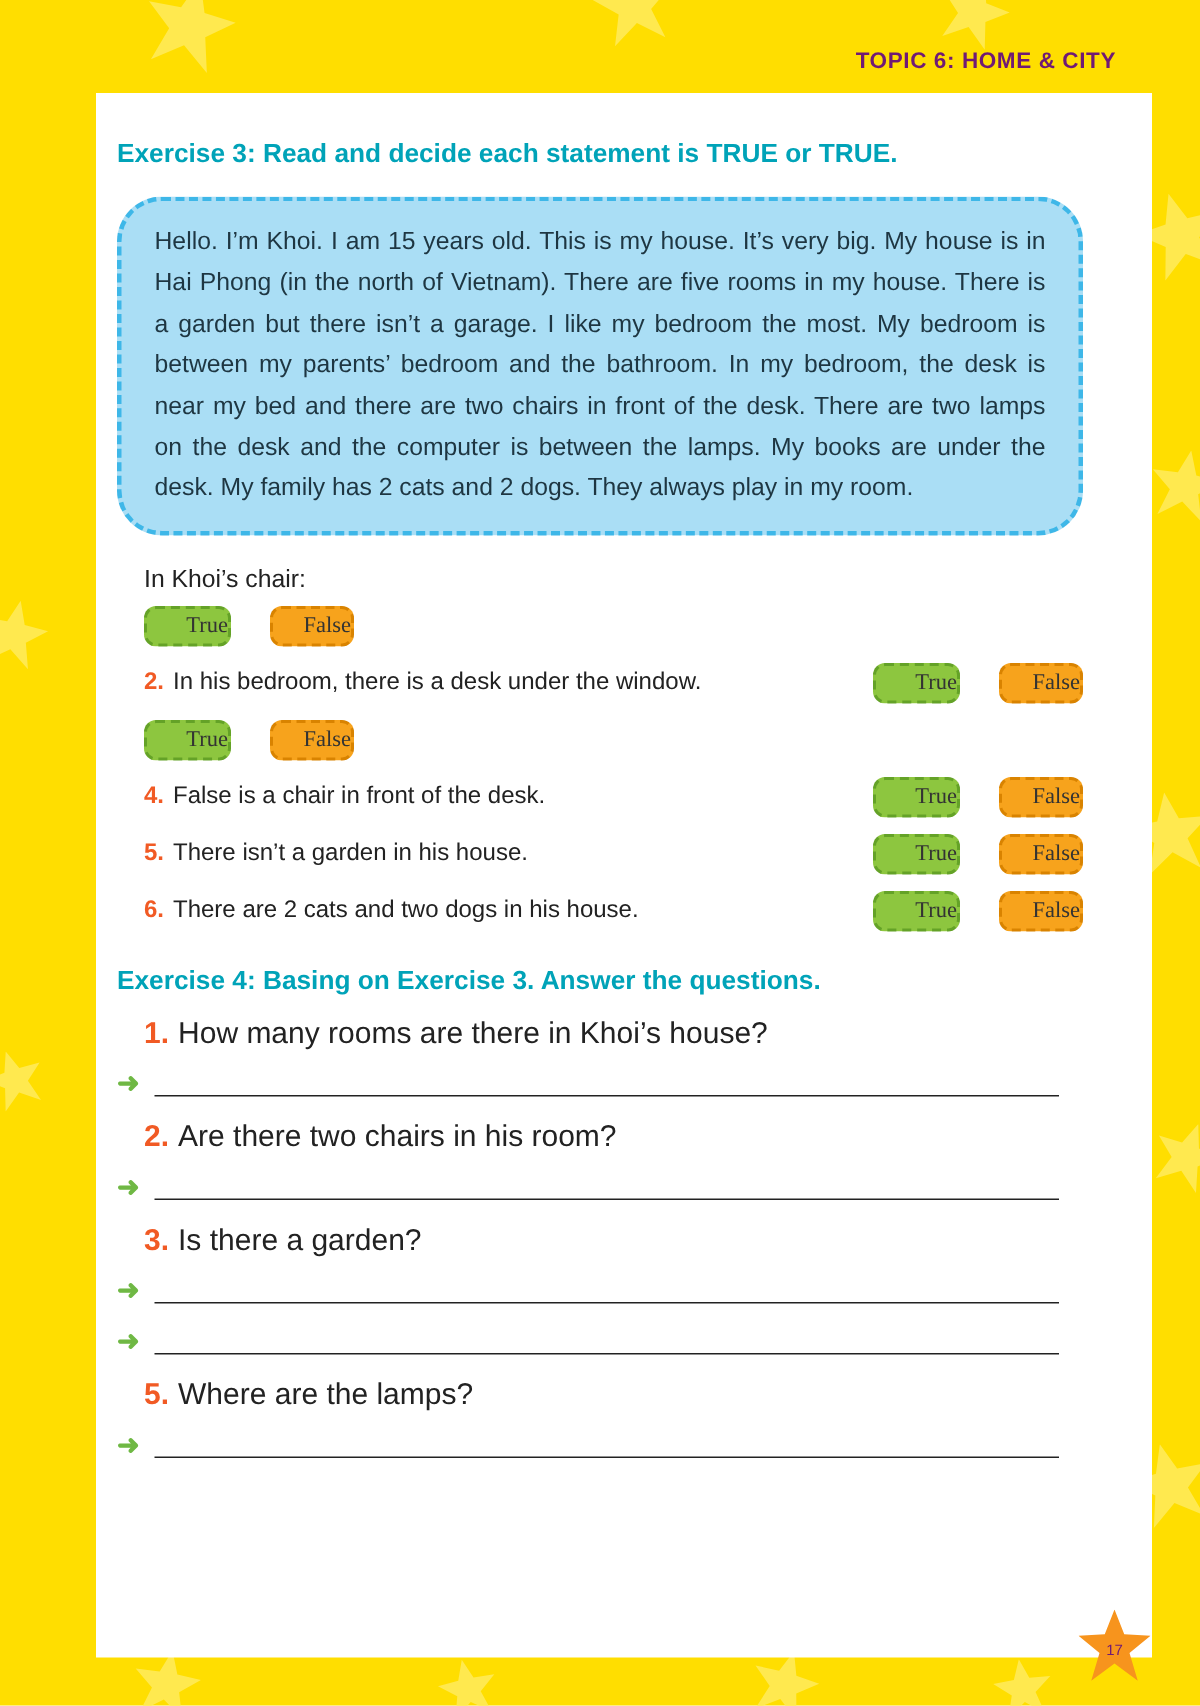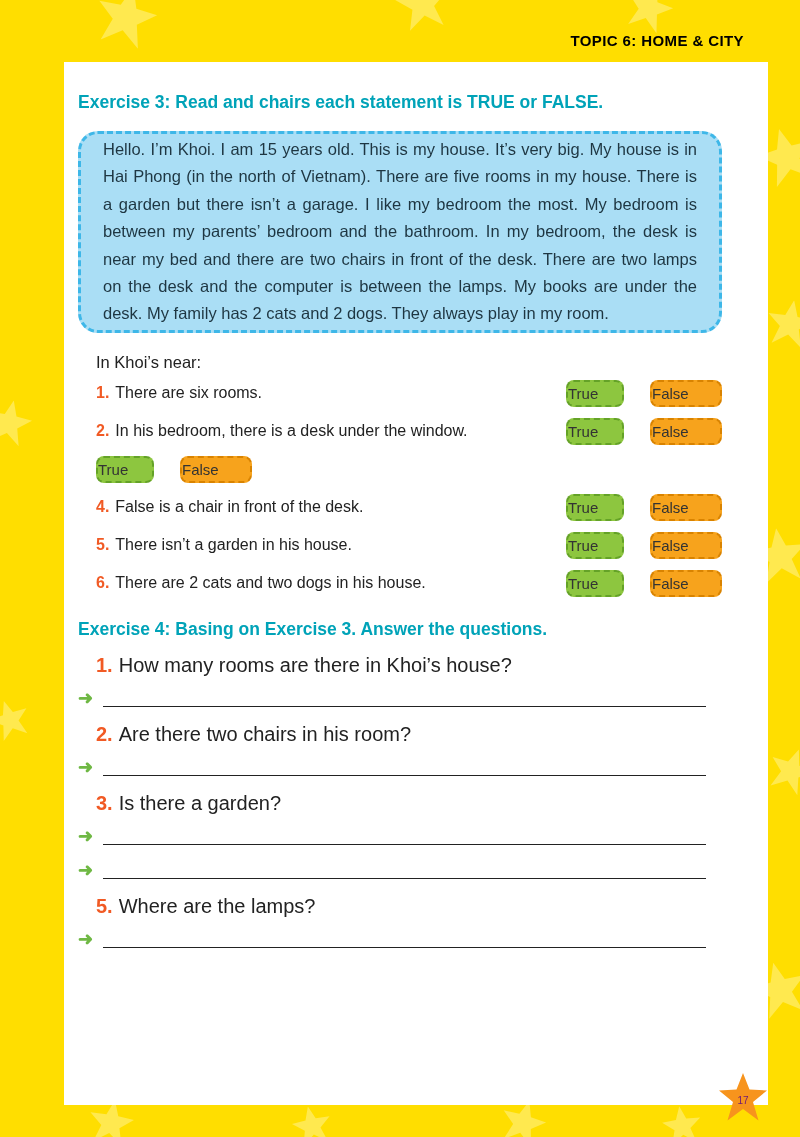--- a/index.html
+++ b/index.html
@@ -16,42 +16,42 @@
     background: #ffe94f;
     clip-path: polygon(50% 0%, 63% 33%, 98% 35%, 70% 58%, 81% 95%, 50% 72%, 19% 95%, 30% 58%, 2% 35%, 37% 33%);
   }
   .topic-header {
     position: absolute;
     top: 32px;
     right: 56px;
     font-size: 15px;
     font-weight: bold;
     letter-spacing: 0.4px;
-    color: #000000;
+    color: #701a75;
   }
   .page {
     position: absolute;
     left: 64px;
     top: 62px;
     right: 32px;
     bottom: 32px;
     background: #ffffff;
     padding: 30px 46px 26px 14px;
   }
   .ex-heading {
     color: #00a3b8;
     font-weight: bold;
     font-size: 17.5px;
     margin-bottom: 18px;
   }
   .passage-box {
     background: #aadef5;
     border: 3px dashed #3eb7e8;
-    border-radius: 20px;
-    padding: 2px 22px;
+    border-radius: 30px;
+    padding: 14px 22px;
     font-size: 16.5px;
     line-height: 1.66;
     text-align: justify;
     color: #1e3642;
     margin-bottom: 2px;
   }
   .list-intro {
     margin: 20px 0 8px 18px;
     font-size: 16.5px;
   }
@@ -59,30 +59,30 @@
   .statement-row {
     display: flex;
     align-items: center;
     margin-bottom: 11px;
     min-height: 26px;
   }
   .stmt-text { flex: 1; font-size: 16px; padding-right: 8px; }
   .num { color: #f15a24; font-weight: bold; margin-right: 6px; }
   .tf-group { display: flex; gap: 26px; flex: none; }
   .btn {
-    font-family: Liberation Sans, sans-serif;
+    font-family: Liberation Serif, serif;
     font-size: 15px;
     color: #333;
     border-radius: 8px;
     padding: 3px 0;
-    text-align: left;
+    text-align: right;
     cursor: pointer;
   }
   .btn.true  { background: #8dc63f; border: 2px dashed #64a227; width: 58px; }
-  .btn.false { background: #f7a31c; border: 2px dashed #d98300; width: 72px; }
+  .btn.false { background: #f7a31c; border: 2px dashed #d98300; width: 56px; }
   .ex4-heading { margin-top: 22px; margin-bottom: 0; }
   .questions { margin-left: 18px; margin-top: 14px; }
   .question-text { font-size: 20px; margin-bottom: 12px; }
   .answer-row {
     display: flex;
     align-items: flex-end;
     margin: 0 16px 16px -18px;
   }
   .arrow {
     color: #6fb844;
@@ -130,30 +130,29 @@
 <div class="star-deco" style="left:-10px; top:700px; width:40px; height:40px; transform:rotate(-18deg);"></div>
 <div class="star-deco" style="left:88px; top:1100px; width:46px; height:46px; transform:rotate(10deg);"></div>
 <div class="star-deco" style="left:292px; top:1106px; width:40px; height:40px; transform:rotate(-12deg);"></div>
 <div class="star-deco" style="left:500px; top:1100px; width:46px; height:46px; transform:rotate(16deg);"></div>
 <div class="star-deco" style="left:662px; top:1106px; width:40px; height:40px; transform:rotate(-8deg);"></div>
 
 <div class="topic-header">TOPIC 6: HOME &amp; CITY</div>
 
 <div class="page">
 
-  <div class="ex-heading">Exercise 3: Read and chairs each statement is TRUE or FALSE.</div>
+  <div class="ex-heading">Exercise 3: Read and decide each statement is TRUE or TRUE.</div>
 
   <div class="passage-box">Hello. I’m Khoi. I am 15 years old. This is my house. It’s very big. My house is in Hai Phong (in the north of Vietnam). There are five rooms in my house. There is a garden but there isn’t a garage. I like my bedroom the most. My bedroom is between my parents’ bedroom and the bathroom. In my bedroom, the desk is near my bed and there are two chairs in front of the desk. There are two lamps on the desk and the computer is between the lamps. My books are under the desk. My family has 2 cats and 2 dogs. They always play in my room.</div>
 
-  <div class="list-intro">In Khoi’s near:</div>
+  <div class="list-intro">In Khoi’s chair:</div>
 
   <div class="statements">
 
     <div class="statement-row">
-      <div class="stmt-text"><span class="num">1.</span><span>There are six rooms.</span></div>
       <div class="tf-group">
         <button class="btn true">True</button>
         <button class="btn false">False</button>
       </div>
     </div>
 
     <div class="statement-row">
       <div class="stmt-text"><span class="num">2.</span><span>In his bedroom, there is a desk under the window.</span></div>
       <div class="tf-group">
         <button class="btn true">True</button>

